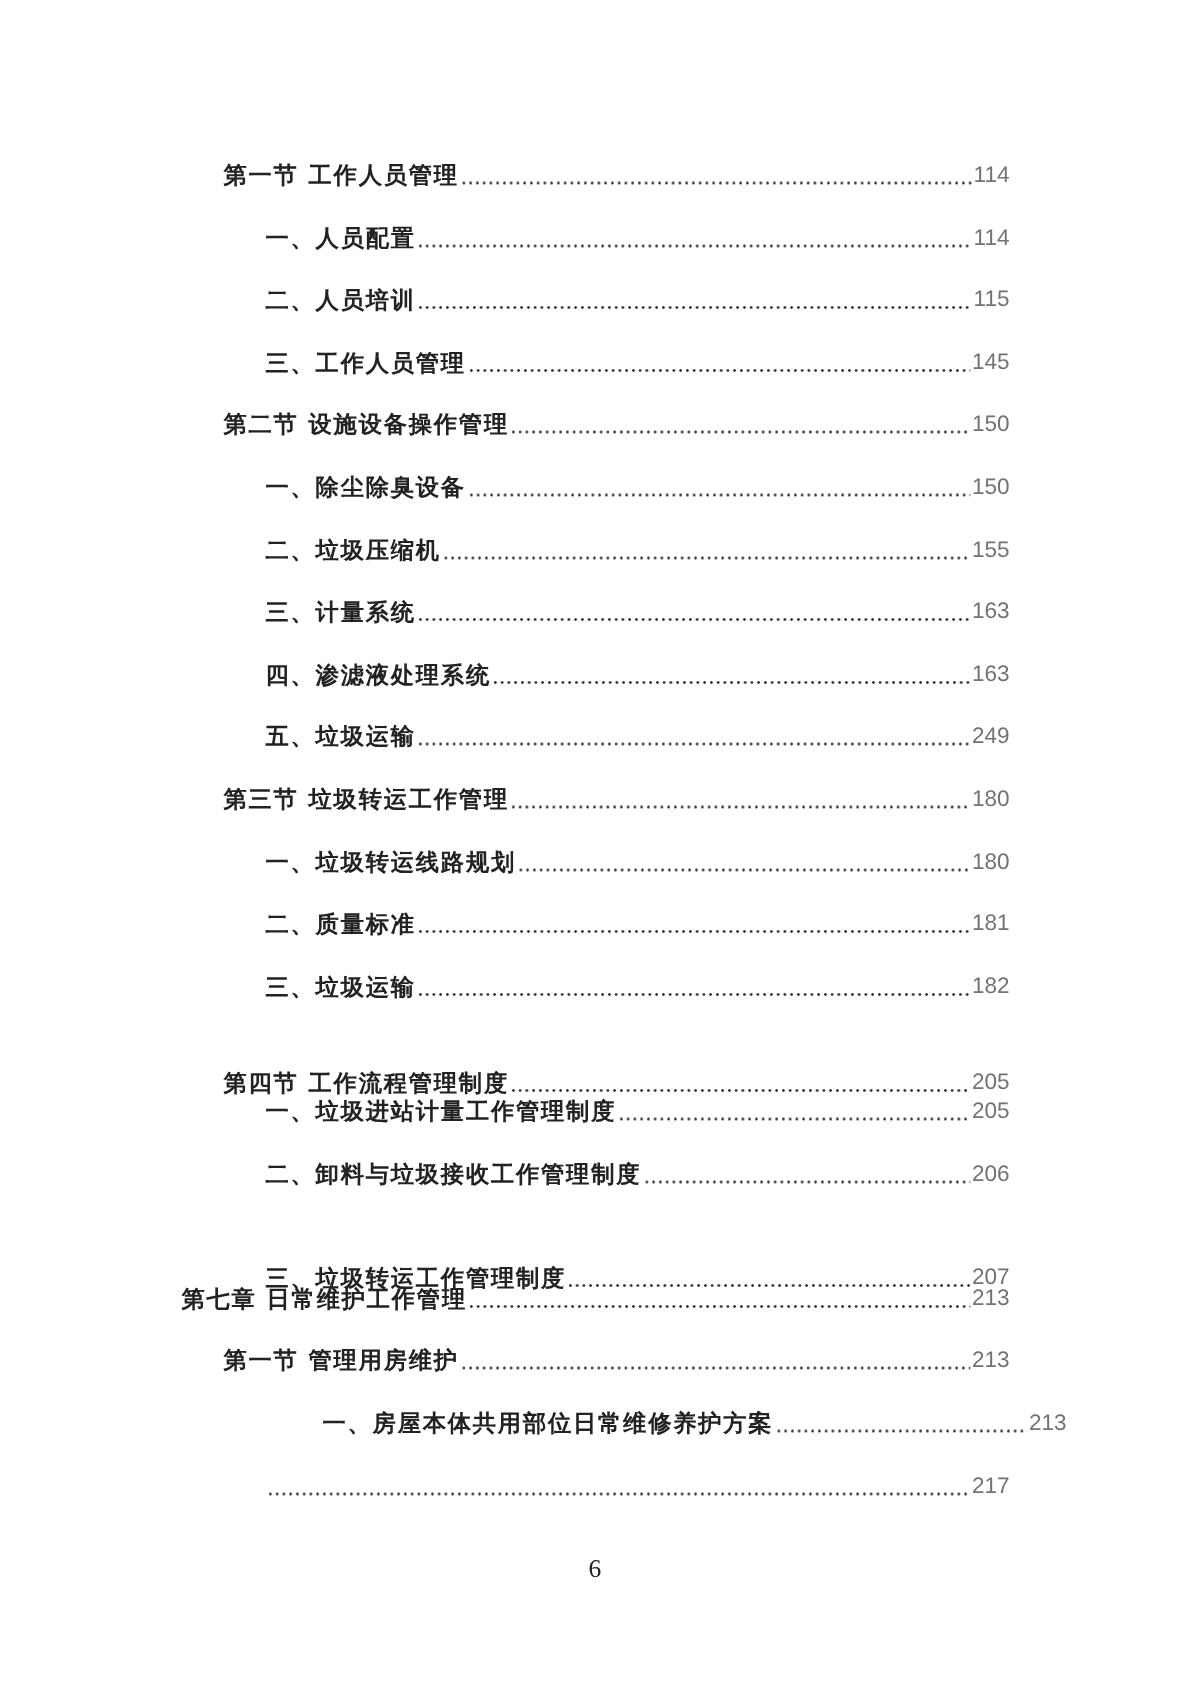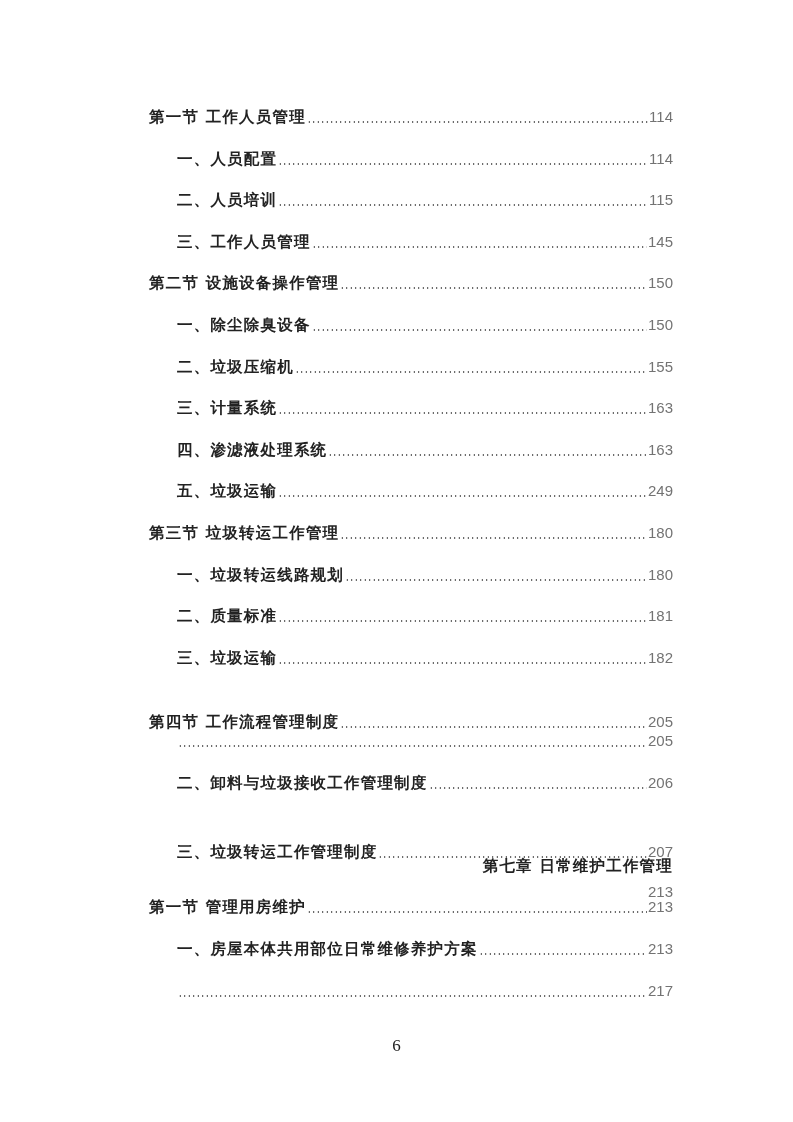--- a/index.html
+++ b/index.html
@@ -1,21 +1,21 @@
 <!DOCTYPE html>
 <html><head>
   <meta charset="utf-8">
   <style>
     html, body { margin: 0; padding: 0; background: #ffffff; }
     body { width: 793px; height: 1122px; position: relative; overflow: hidden;
            font-family: "DejaVu Serif", "Liberation Serif", serif; color: #222; }
     .toc { position: absolute; left: 0; top: 104px; width: 793px; }
     .toc-row { position: absolute; height: 26px; display: flex; align-items: flex-end;
                font-size: 15.5px; line-height: 26px; white-space: nowrap; }
-    .toc-row.level-chapter { left: 121px; flex-direction: column; }
+    .toc-row.level-chapter { left: 121px; }
     .toc-row.level-section { left: 149px; }
     .toc-row.level-item { left: 177px; justify-content: center; }
     .toc-row .title { flex: 0 0 auto; letter-spacing: 1.2px; font-weight: bold; }
     .toc-row .leader { flex: 1 1 auto; overflow: hidden; margin: 0 1px; position: relative; height: 26px; }
     .toc-row .leader::after {
       content: ""; position: absolute; left: 0; right: 0; bottom: 7px; height: 2px;
       background-image: radial-gradient(circle, #333 0.8px, transparent 1px);
       background-size: 4.5px 2px; background-repeat: repeat-x;
     }
     .toc-row .page { flex: 0 0 auto; font-family: "Liberation Sans", "DejaVu Sans", sans-serif;
@@ -96,20 +96,21 @@
     <span class="title">三、垃圾运输</span>
     <span class="leader"></span>
     <span class="page">182</span>
   </div>
   <div class="toc-row level-section" style="top: 605px; width: 524px;">
     <span class="title">第四节  工作流程管理制度</span>
     <span class="leader"></span>
     <span class="page">205</span>
   </div>
   <div class="toc-row level-item" style="top: 624px; width: 496px;">
+    <span class="title">一、垃圾进站计量工作管理制度</span>
     <span class="leader"></span>
     <span class="page">205</span>
   </div>
   <div class="toc-row level-item" style="top: 665.6px; width: 496px;">
     <span class="title">二、卸料与垃圾接收工作管理制度</span>
     <span class="leader"></span>
     <span class="page">206</span>
   </div>
   <div class="toc-row level-item" style="top: 735px; width: 496px;">
     <span class="title">三、垃圾转运工作管理制度</span>
@@ -119,21 +120,21 @@
   <div class="toc-row level-chapter" style="top: 748.8px; width: 552px;">
     <span class="title">第七章  日常维护工作管理</span>
     <span class="leader"></span>
     <span class="page">213</span>
   </div>
   <div class="toc-row level-section" style="top: 790.4px; width: 524px;">
     <span class="title">第一节  管理用房维护</span>
     <span class="leader"></span>
     <span class="page">213</span>
   </div>
-  <div class="toc-row level-item" style="top: 832px; width: 496px;">
+  <div class="toc-row level-item" style="top: 832px; width: 496px; margin-left: 38px;">
     <span class="title">一、房屋本体共用部位日常维修养护方案</span>
     <span class="leader"></span>
     <span class="page">213</span>
   </div>
   <div class="toc-row level-item" style="top: 873.6px; width: 496px;">
     <span class="leader"></span>
     <span class="page">217</span>
   </div>
 </div>
 

